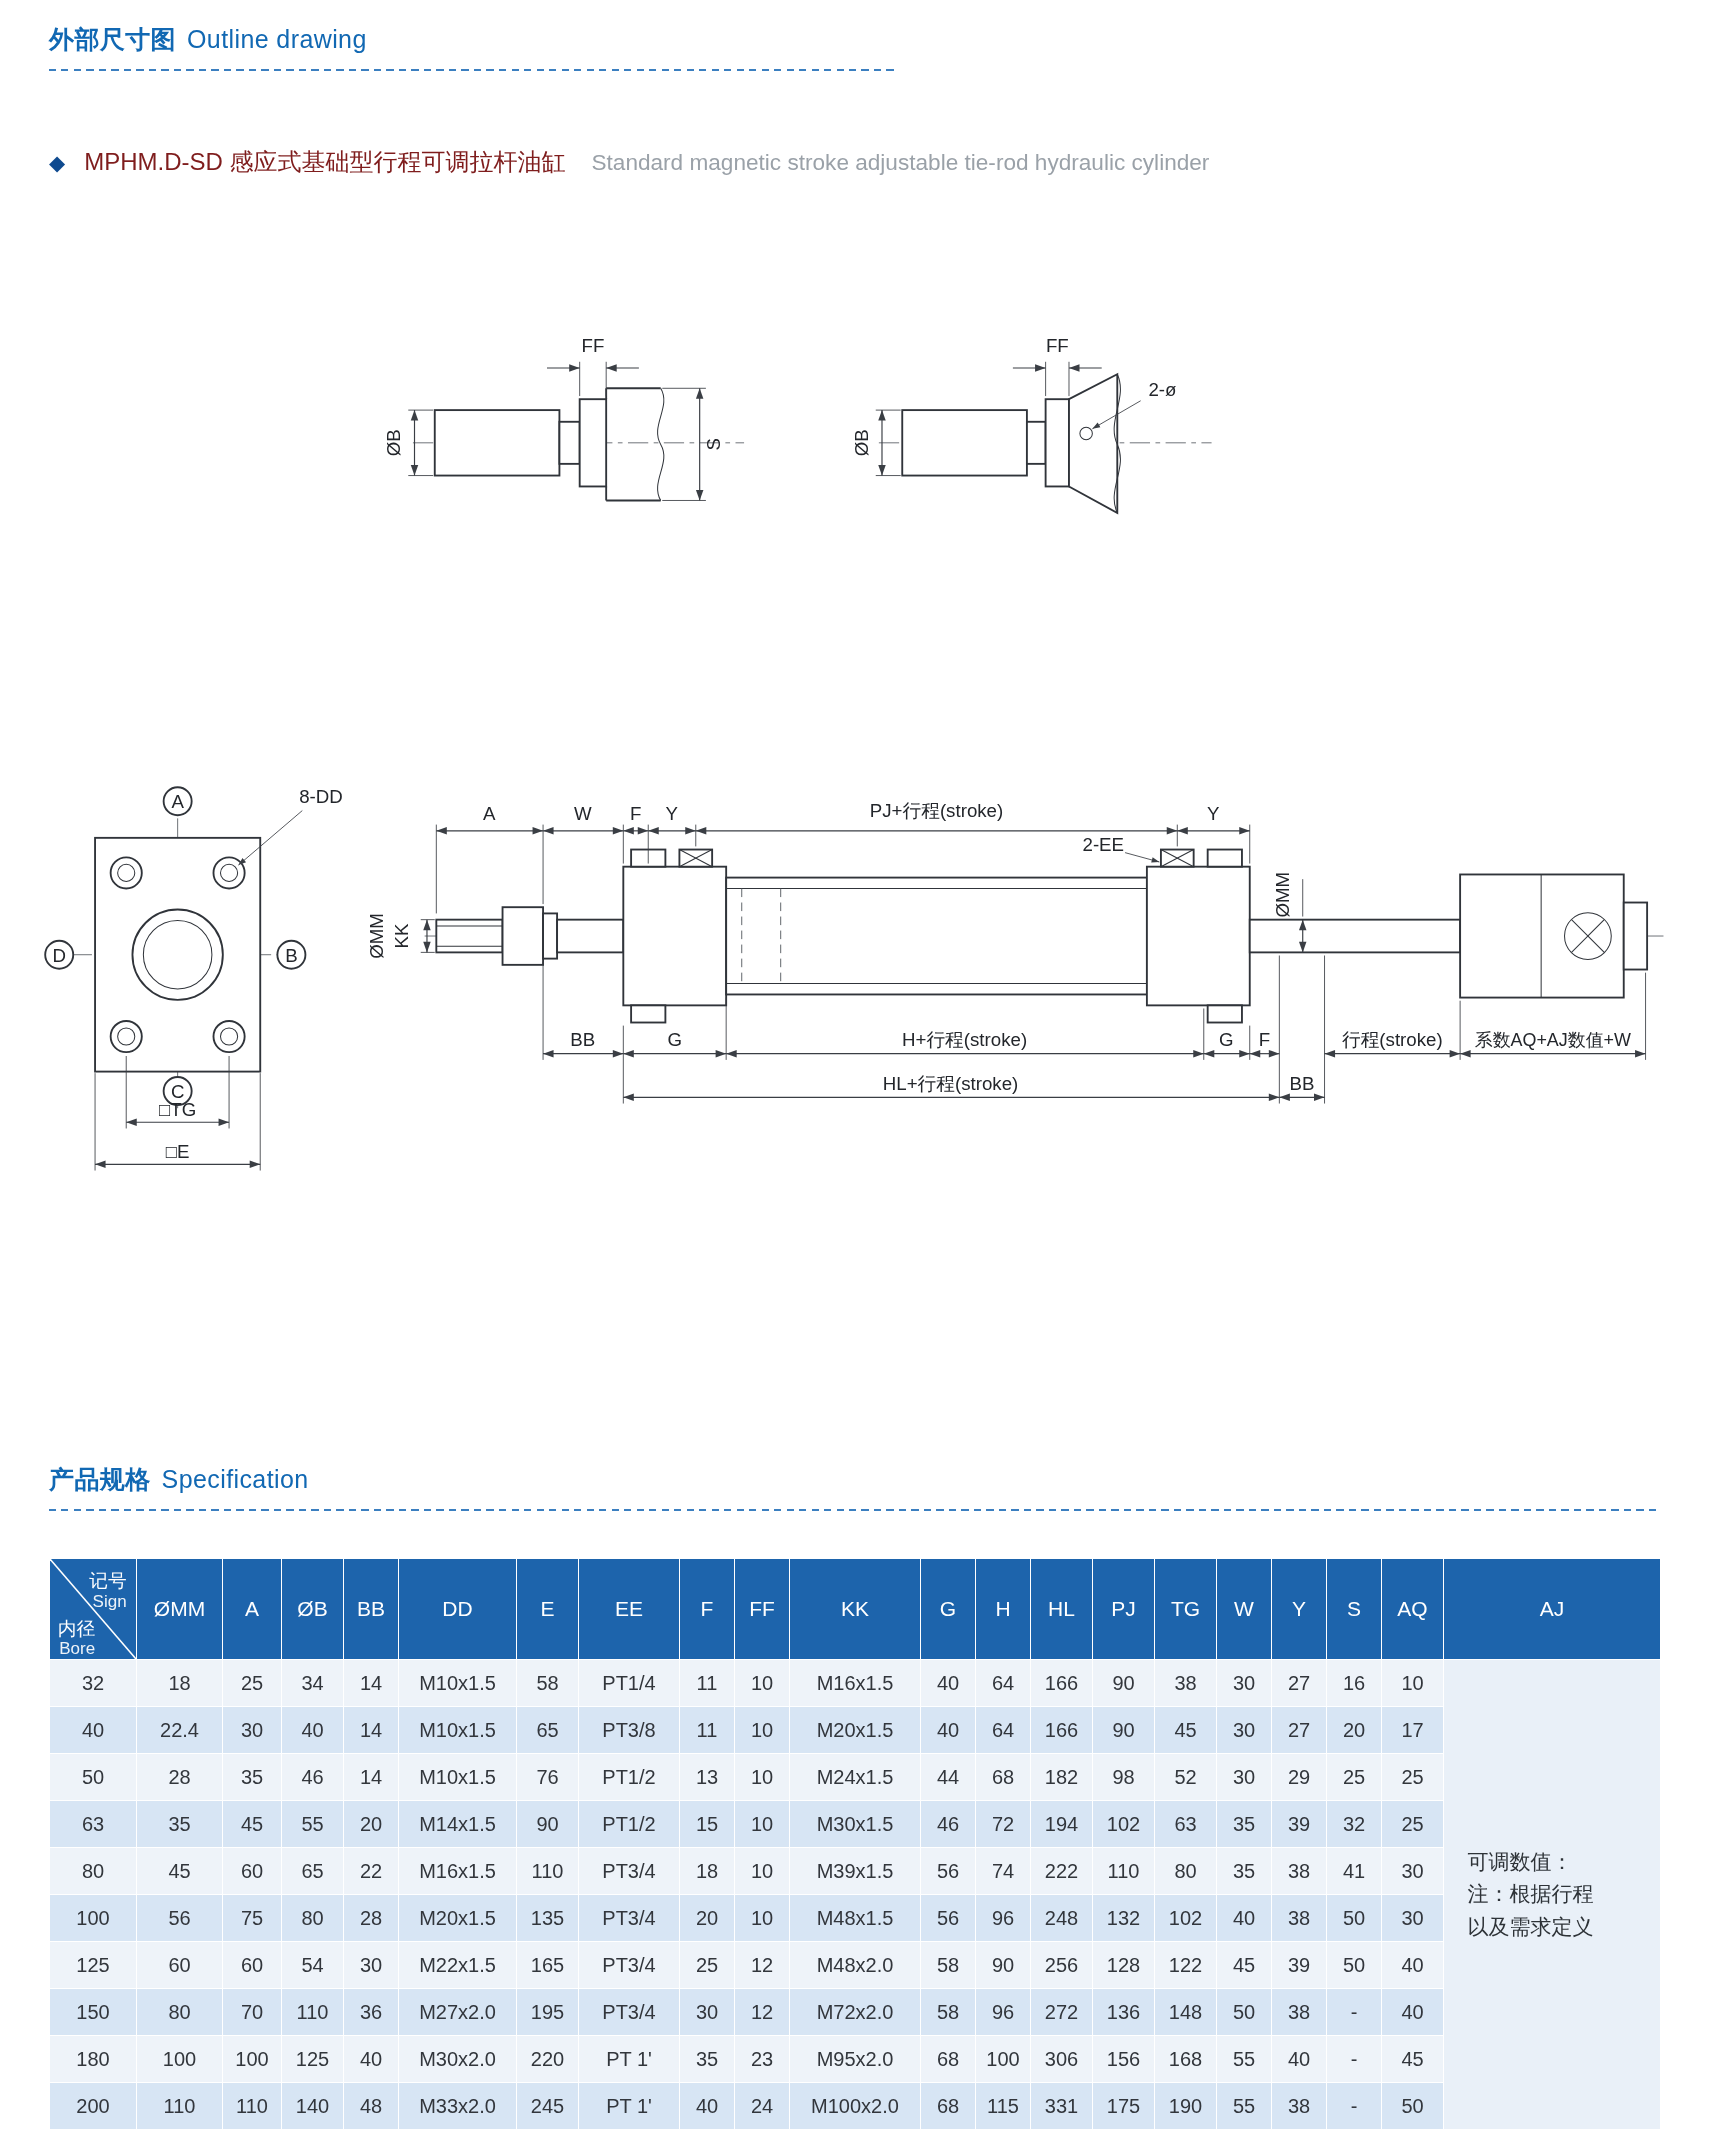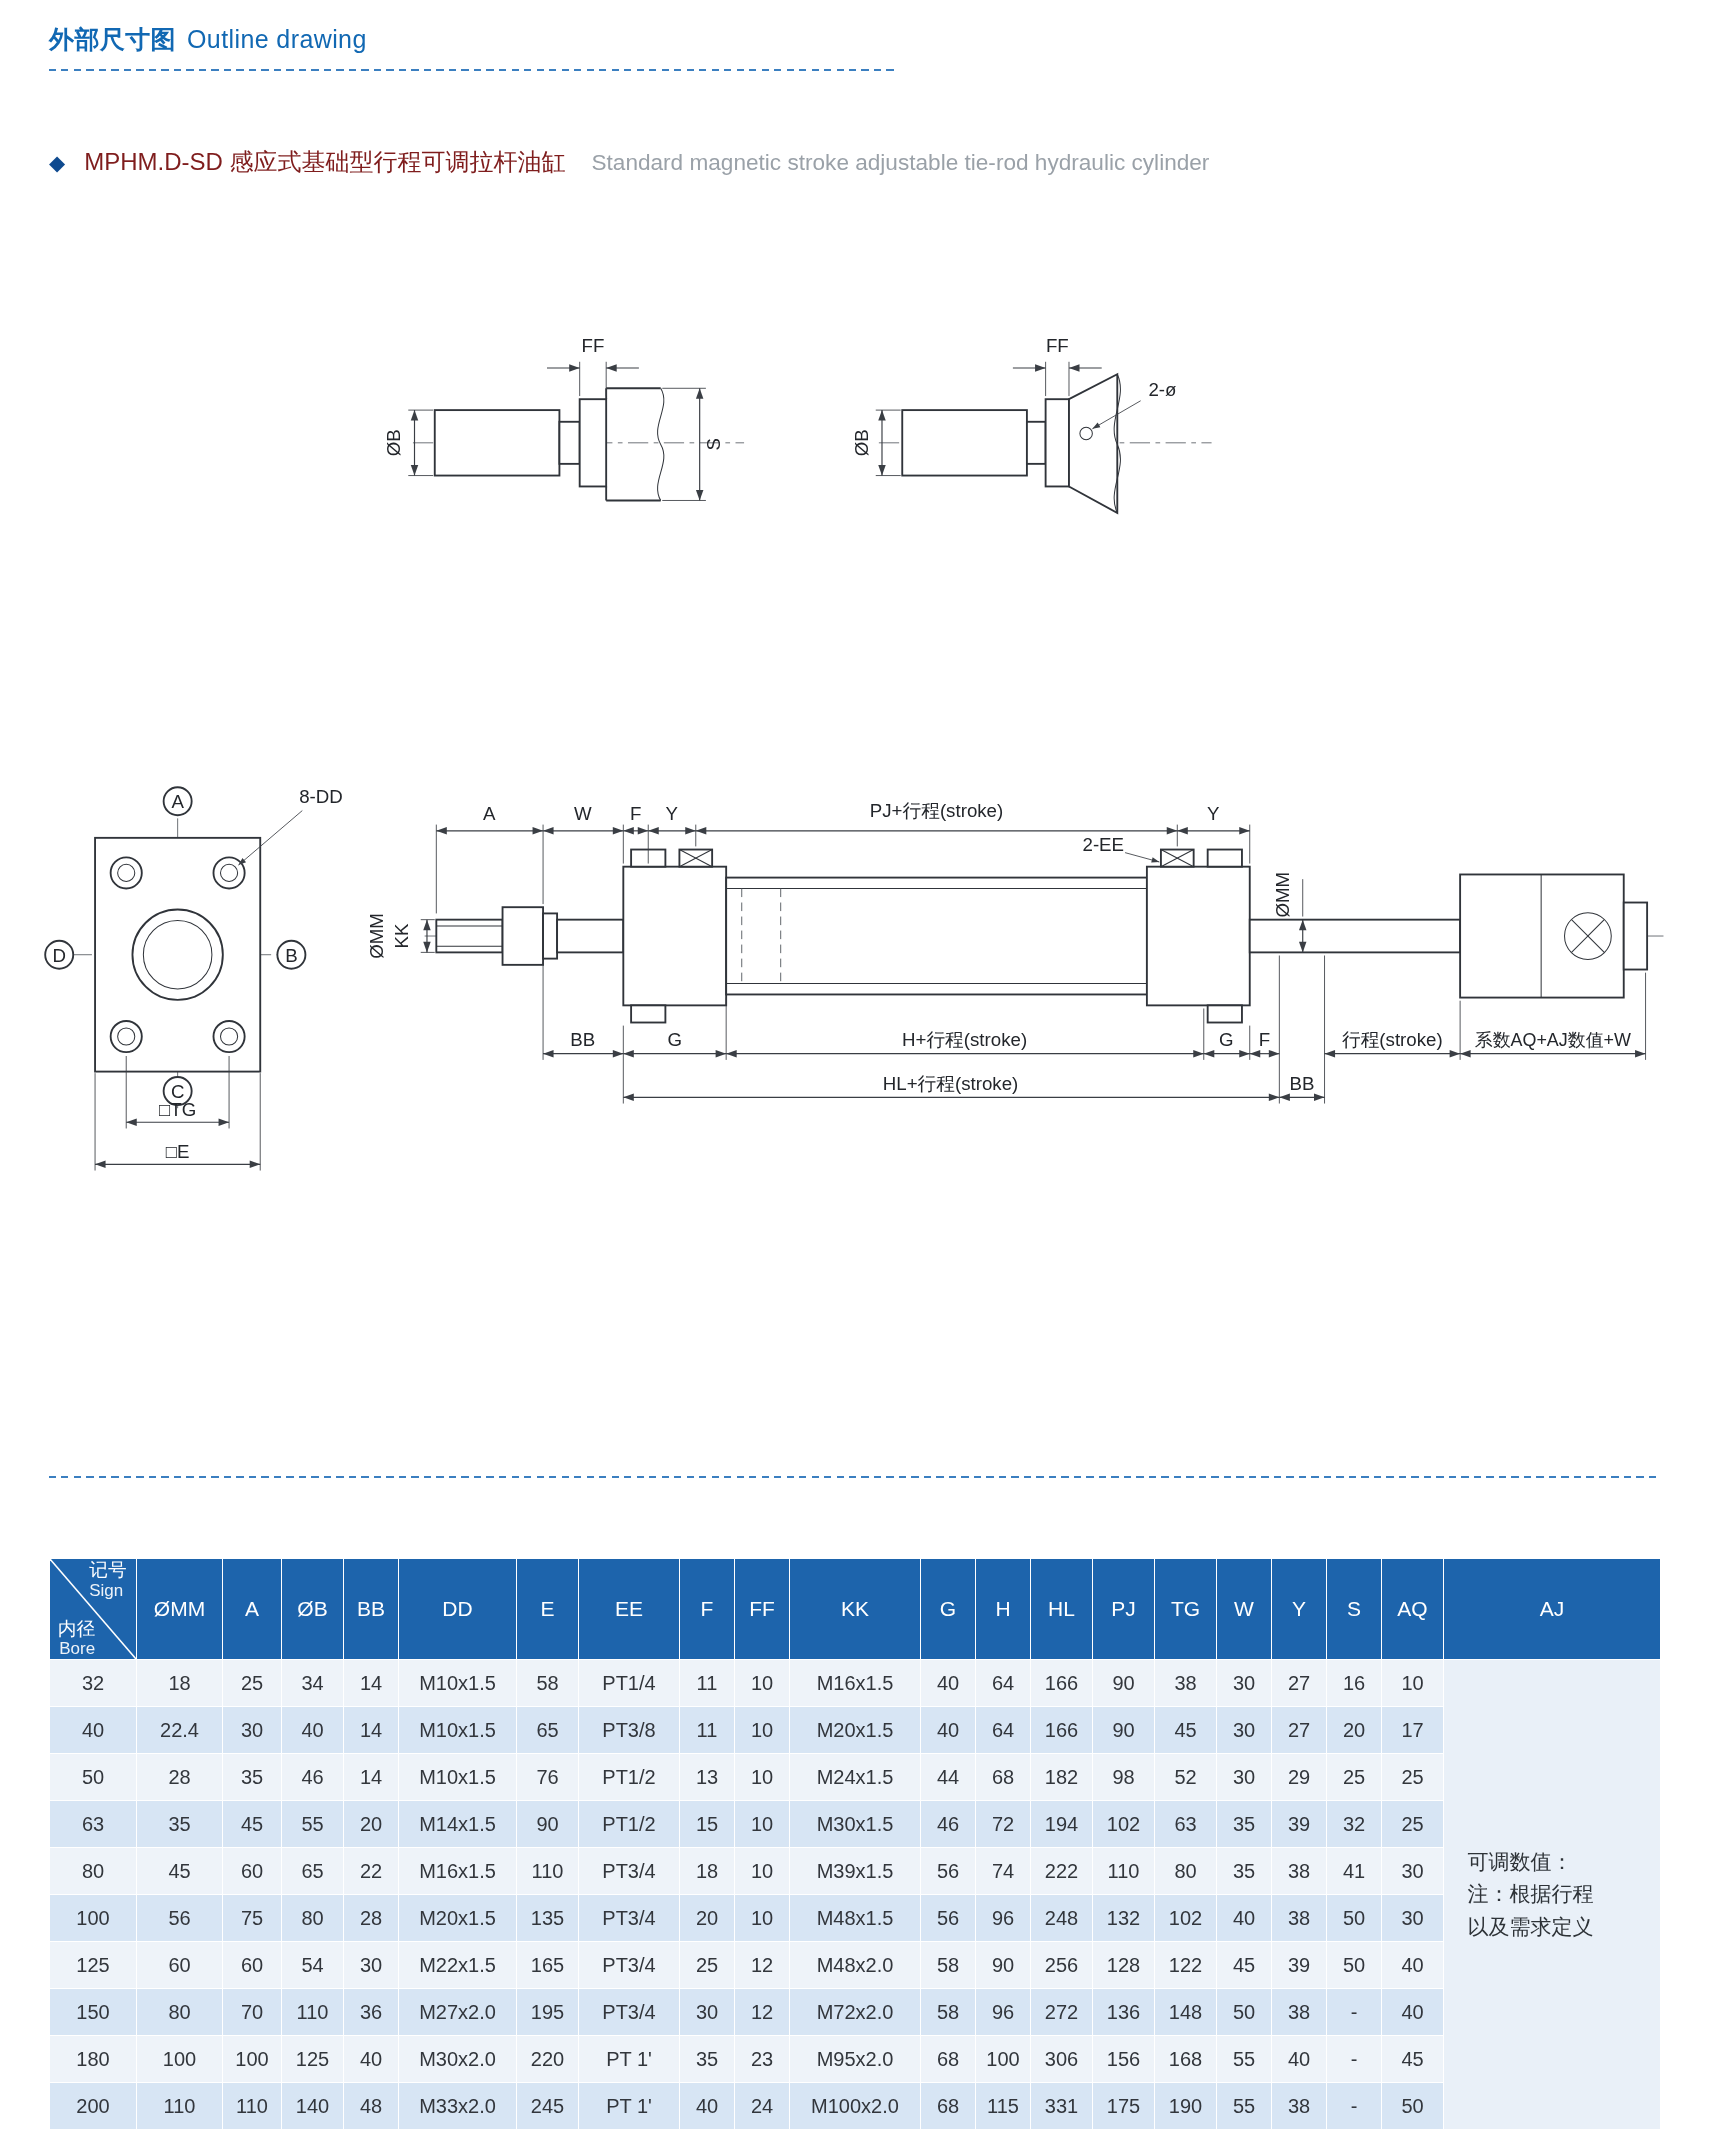--- a/index.html
+++ b/index.html
@@ -34,21 +34,21 @@
 
   table.spec{position:absolute;left:49px;top:1558px;width:1611px;border-collapse:collapse;table-layout:fixed}
   .spec th,.spec td{border:1.6px solid #fff;text-align:center;vertical-align:middle;overflow:hidden}
   .spec thead th{background:#1d64ac;color:#fff;font-size:21px;font-weight:400;height:101px}
   .spec td{font-size:20px;color:#32363c;height:47px}
   tr.light td{background:#eef3f9}
   tr.blue td{background:#d7e5f4}
   td.aj-cell{background:#e9f0f8 !important;text-align:left;padding-left:23.4px;font-size:21px;line-height:1.55;color:#2e3338}
   th.corner{position:relative;padding:0}
   th.corner svg{position:absolute;left:0;top:0;width:100%;height:100%}
-  .corner .tr-lab{position:absolute;top:0;right:9.4px;font-size:18.7px;line-height:1.15;text-align:left}
+  .corner .tr-lab{position:absolute;top:11px;right:9.4px;font-size:18.7px;line-height:1.15;text-align:right}
   .corner .tr-lab em,.corner .bl-lab em{display:block;font-style:normal;font-size:17px;font-weight:300;opacity:.92}
   .corner .bl-lab{position:absolute;bottom:0;left:7.8px;font-size:18.7px;line-height:1.15;text-align:right}
 </style>
 </head>
 <body>
 
 <div class="page">
 
   <header class="sec-head" id="sec1">
     <h1><span class="zh">外部尺寸图</span><span class="en">Outline drawing</span></h1>
@@ -238,20 +238,21 @@
       <text class="lbl-s" x="1993" y="1342" text-anchor="middle">系数AQ+AJ数值+W</text>
 
       <line class="dim" x1="800" y1="1408" x2="1642" y2="1408" marker-start="url(#arr)" marker-end="url(#arr)"></line>
       <line class="dim" x1="1642" y1="1408" x2="1700" y2="1408" marker-start="url(#arr)" marker-end="url(#arr)"></line>
       <text class="lbl" x="1220" y="1398" text-anchor="middle">HL+行程(stroke)</text>
       <text class="lbl" x="1671" y="1398" text-anchor="middle">BB</text>
     </g>
   </svg>
 
   <header class="sec-head" id="sec2">
+    <h1><span class="zh">产品规格</span><span class="en">Specification</span></h1>
     <div class="dash"></div>
   </header>
 
   <table class="spec">
     <colgroup>
       <col style="width:87px">
         <col style="width:86px">
         <col style="width:59px">
         <col style="width:62px">
       <col style="width:55px">

